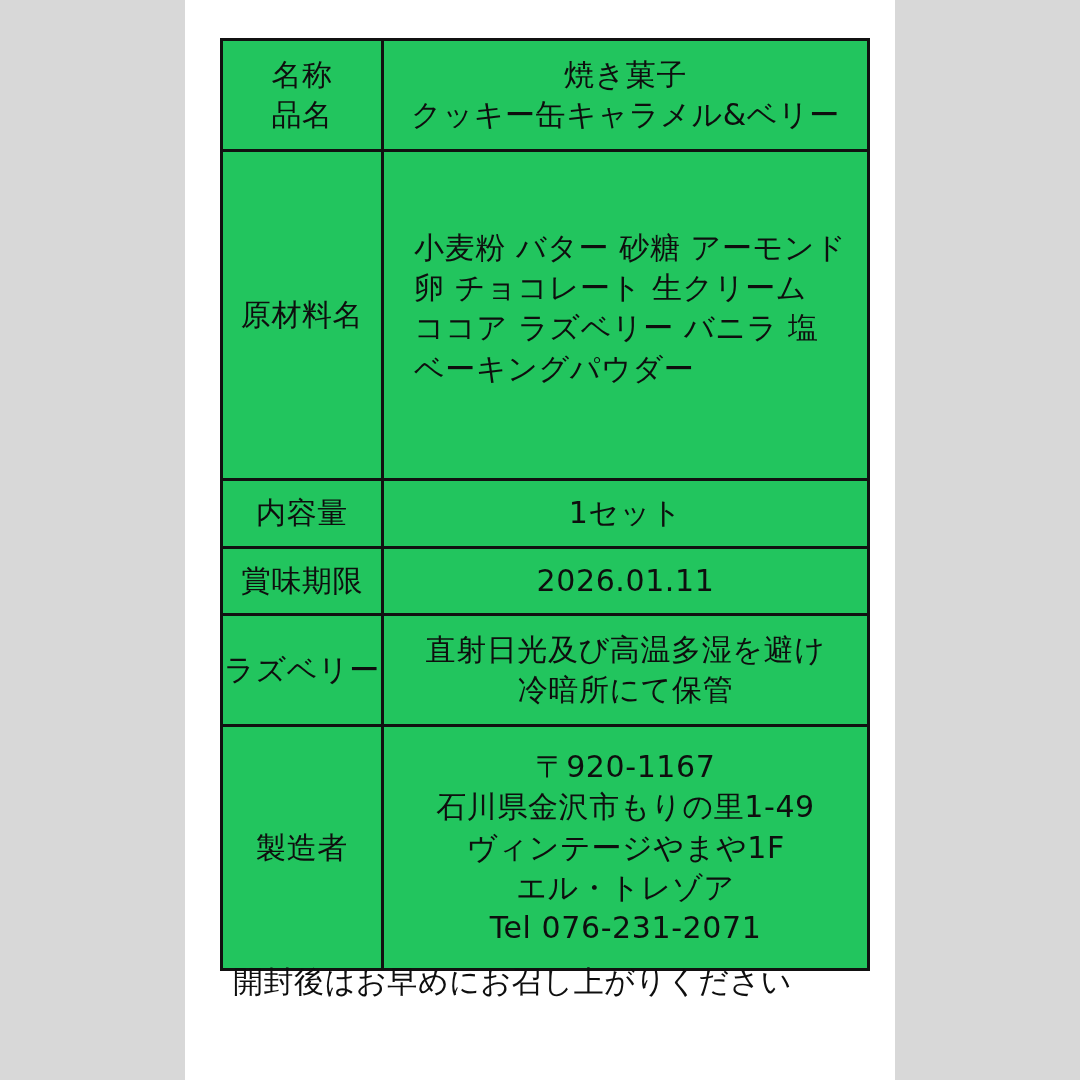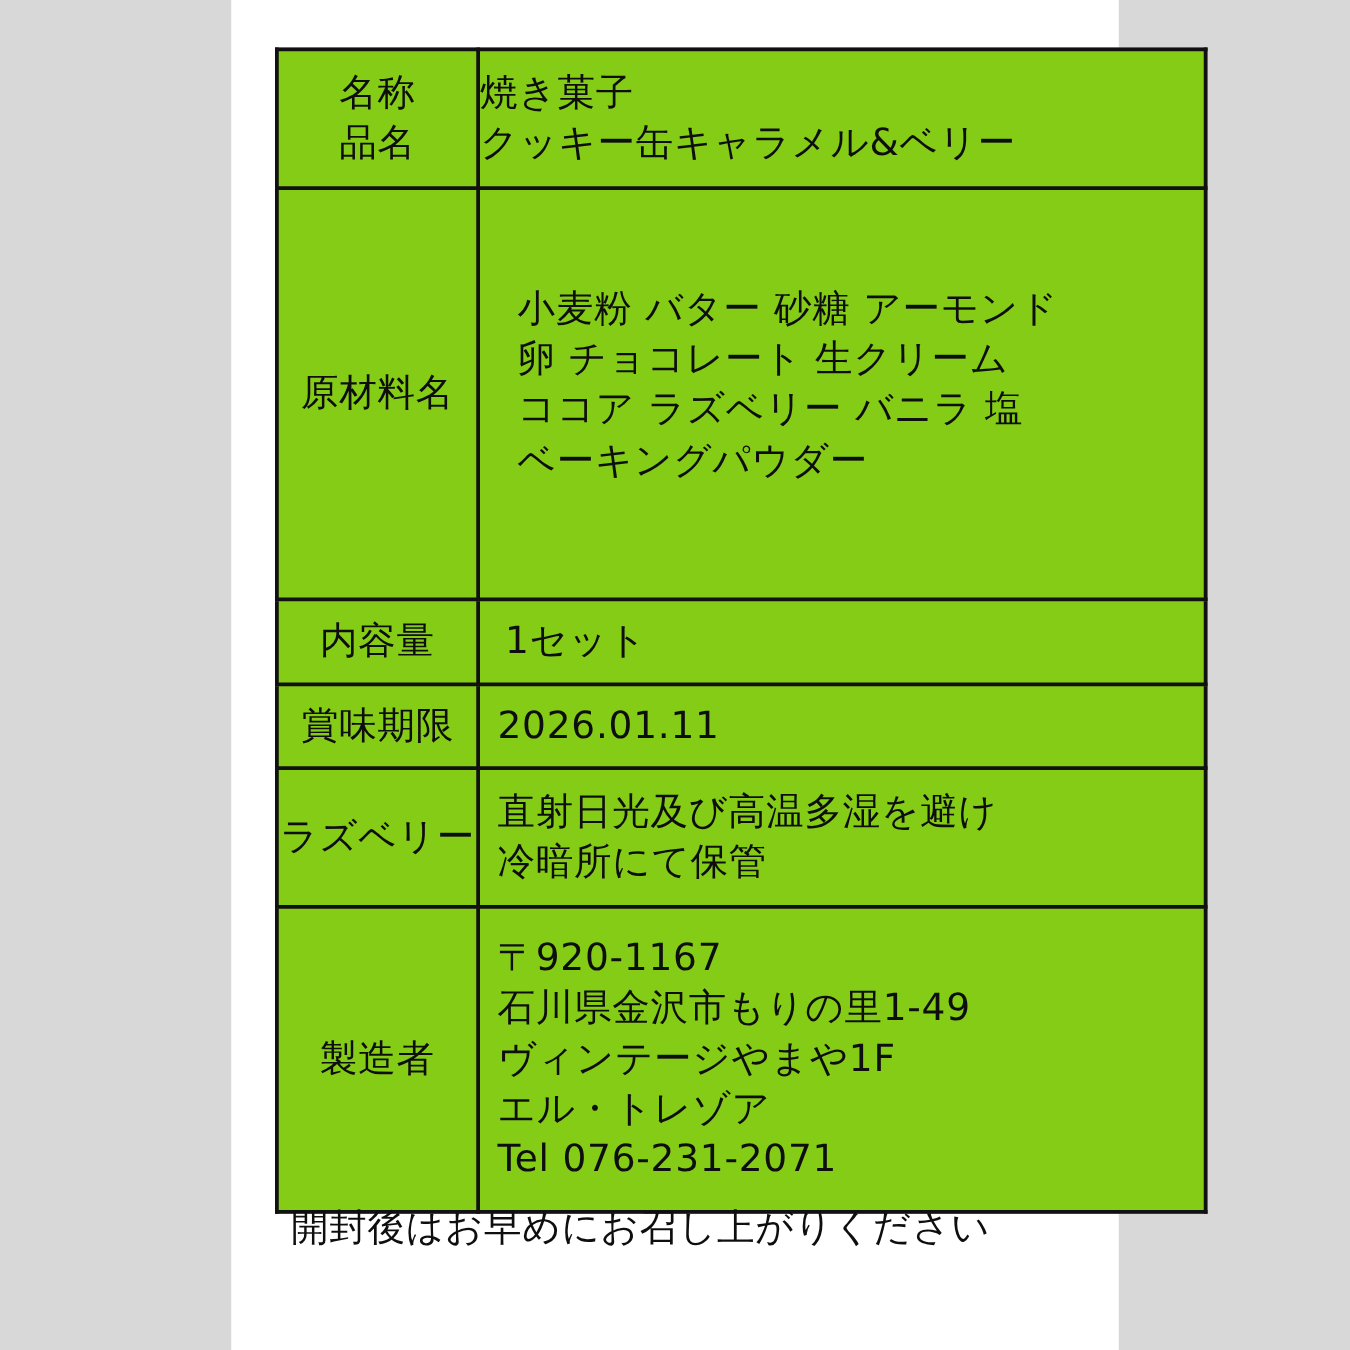--- a/index.html
+++ b/index.html
@@ -22,41 +22,41 @@
     background: #ffffff;
   }
   .label-wrap {
     position: absolute;
     left: 35px;
     top: 38px;
     width: 650px;
   }
   table.label {
     border-collapse: collapse;
-    width: 746px;
+    width: 650px;
     table-layout: fixed;
-    background: #84cc16;
+    background: #22c55e;
   }
   table.label td {
     border: 3px solid #111111;
     padding: 0;
     color: #0e0e0e;
     font-size: 30px;
     line-height: 1.34;
     letter-spacing: 0.02em;
     vertical-align: middle;
   }
   td.key {
     width: 158px;
     text-align: center;
     padding: 6px 4px;
     white-space: pre-line;
   }
   td.val {
-    text-align: left;
+    text-align: center;
     padding: 10px 14px;
     white-space: pre-line;
   }
   .row-name .val { padding-top: 14px; padding-bottom: 14px; }
   .row-ing .val {
     text-align: left;
     padding: 26px 0 40px 30px;
     height: 260px;
   }
   .row-ing .key { }

